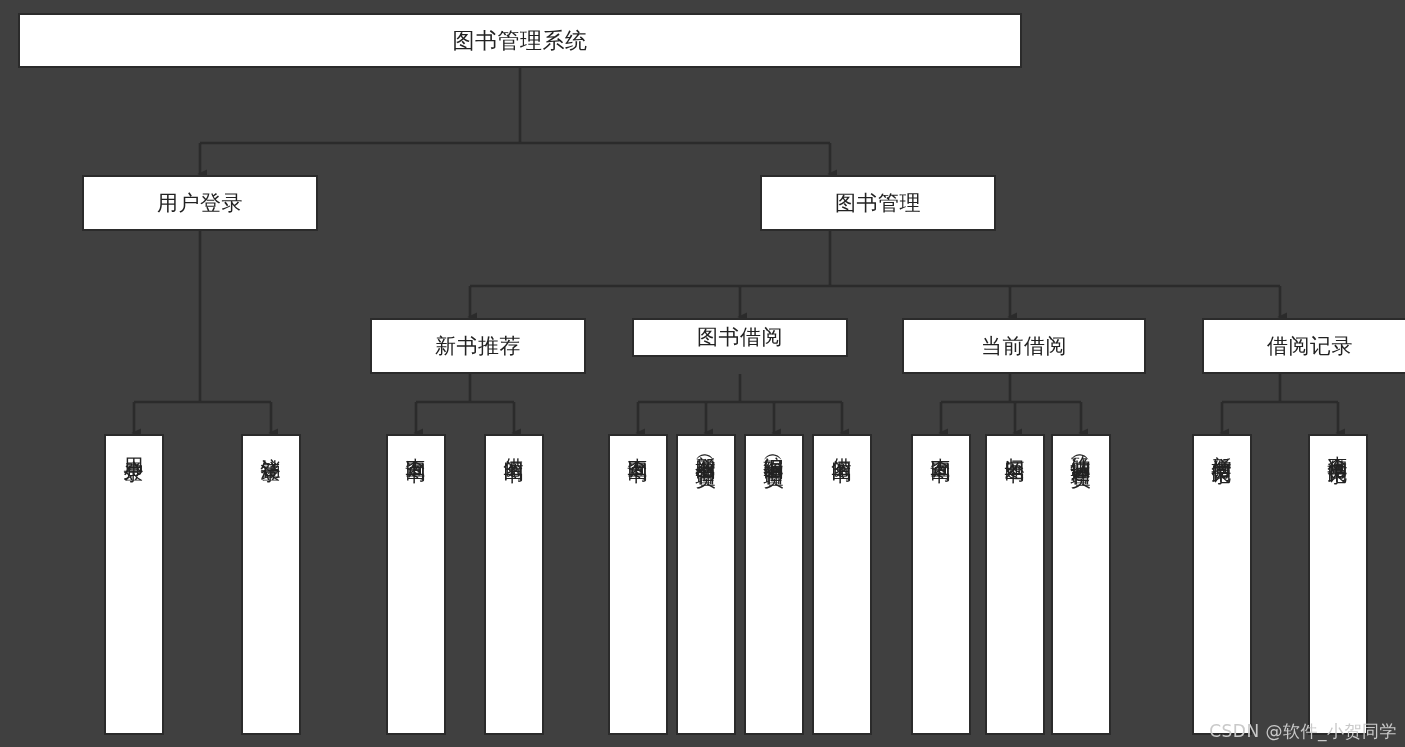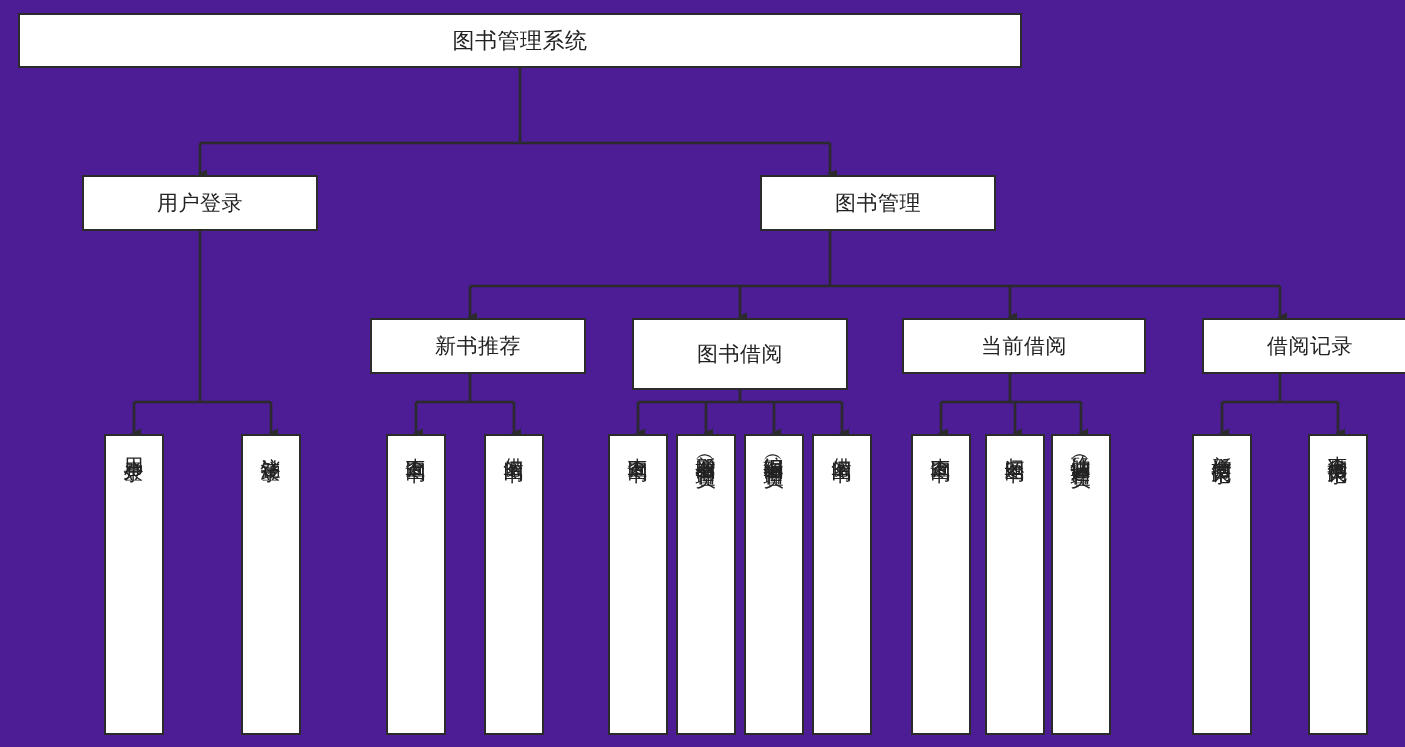--- a/index.html
+++ b/index.html
@@ -9,21 +9,21 @@
     background: #ffffff;
   }
   body {
     font-family: "DejaVu Sans", "Liberation Sans", sans-serif;
     color: #1a1a1a;
   }
   #diagram-canvas {
     position: relative;
     width: 1405px;
     height: 747px;
-    background: #4c1d95;
+    background: #404040;
     overflow: hidden;
   }
   #edge-layer {
     position: absolute;
     left: 0;
     top: 0;
     width: 1405px;
     height: 747px;
     pointer-events: none;
   }
@@ -124,21 +124,21 @@
       </div>
       <div class="node" style="left: 82px; top: 175px; width: 236px; height: 56px;">
         <span class="node-label">用户登录</span>
       </div>
       <div class="node" style="left: 712px; top: 175px; width: 236px; height: 56px; margin-left: 48px;">
         <span class="node-label">图书管理</span>
       </div>
       <div class="node" style="left: 362px; top: 318px; width: 216px; height: 56px; margin-left: 8px;">
         <span class="node-label">新书推荐</span>
       </div>
-      <div class="node" style="left: 632px; top: 318px; width: 216px; height: 72px;">
+      <div class="node" style="left: 632px; top: 318px; width: 216px; height: 39px;">
         <span class="node-label">图书借阅</span>
       </div>
       <div class="node" style="left: 902px; top: 318px; width: 244px; height: 56px;">
         <span class="node-label">当前借阅</span>
       </div>
       <div class="node" style="left: 1172px; top: 318px; width: 216px; height: 56px; margin-left: 30px;">
         <span class="node-label">借阅记录</span>
       </div>
       <div class="node vertical" style="left: 104px; top: 434px; width: 60px; height: 301px;">
         <span class="node-label">用户登录</span>
@@ -174,13 +174,14 @@
         <span class="node-label">确认归还（管理员）</span>
       </div>
       <div class="node vertical tall-text" style="left: 1192px; top: 434px; width: 60px; height: 301px;">
         <span class="node-label">新增借阅记录</span>
       </div>
       <div class="node vertical tall-text" style="left: 1308px; top: 434px; width: 60px; height: 301px;">
         <span class="node-label">查询借阅记录</span>
       </div>
     </div>
 
+  <div id="watermark">CSDN @软件_小贺同学</div>
 </div>
 
 </body></html>

